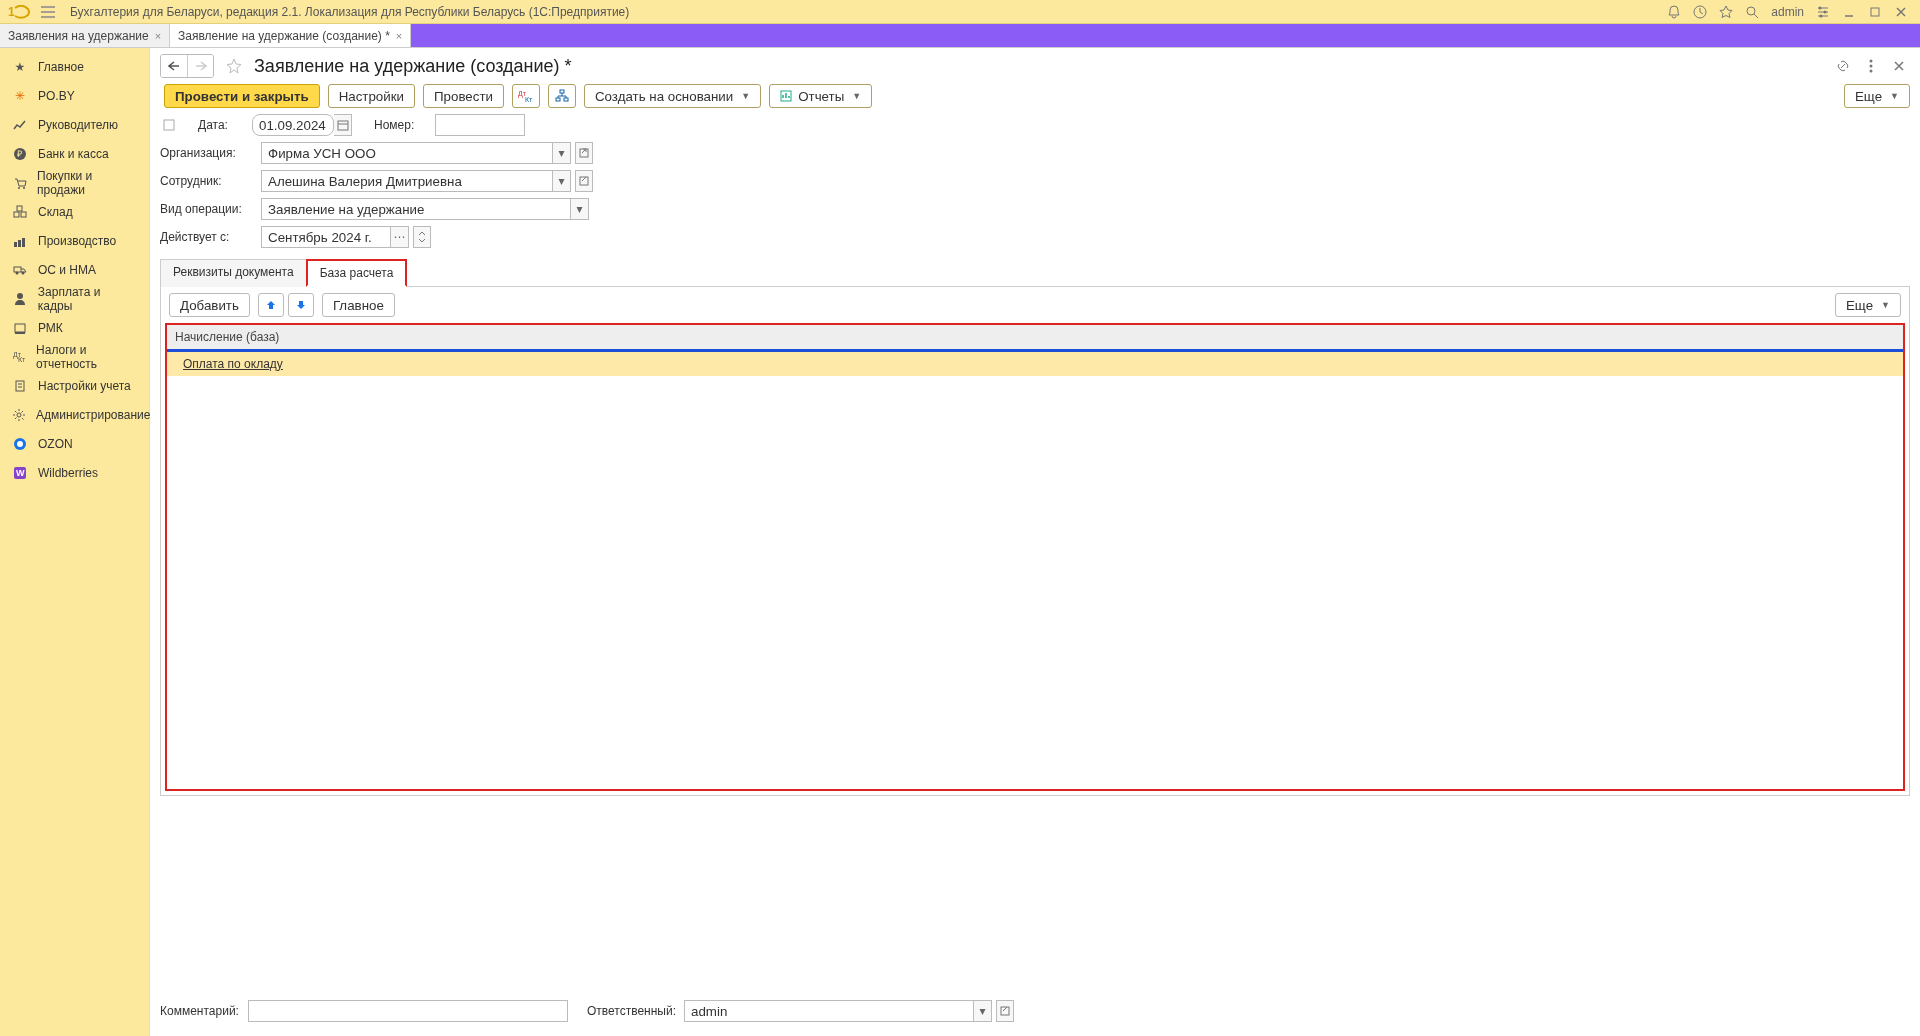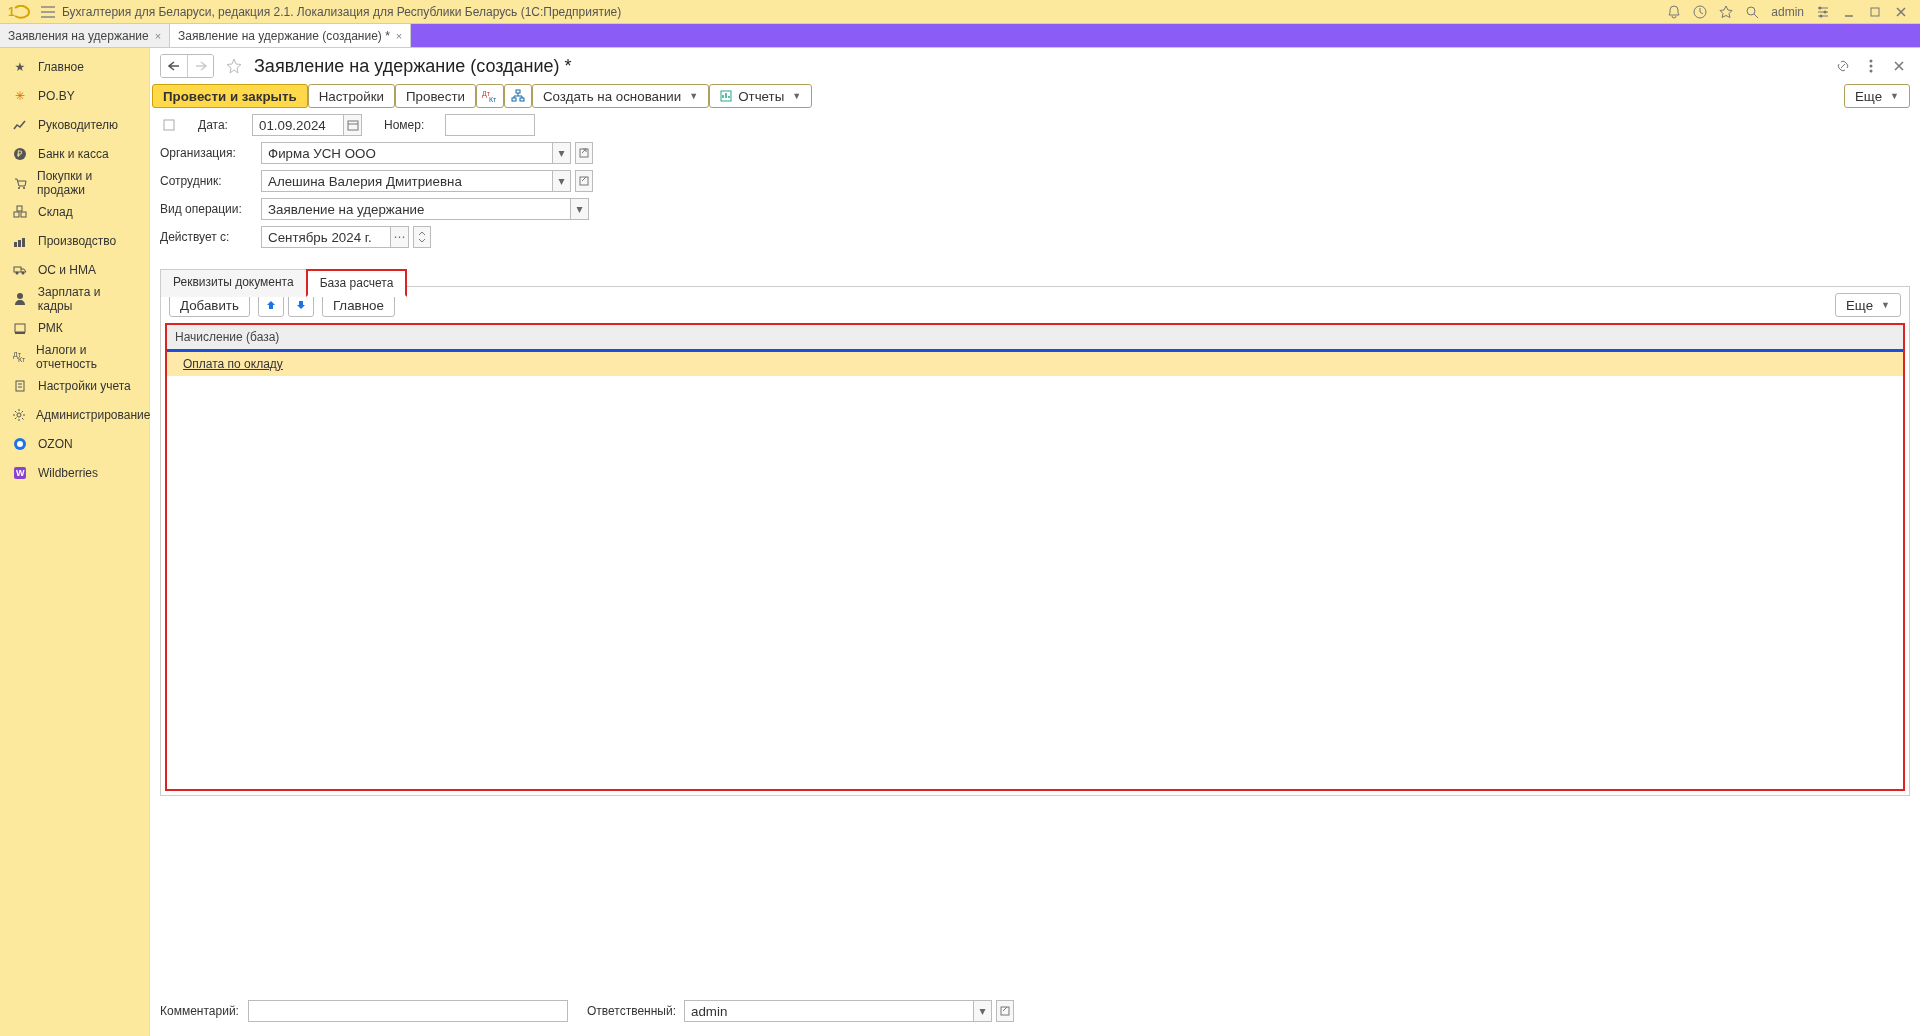--- a/index.html
+++ b/index.html
@@ -3,21 +3,21 @@
 <meta charset="utf-8">
 <style>
   * { box-sizing: border-box; margin: 0; padding: 0; }
   body { font-family: Arial, sans-serif; font-size: 12px; color: #333; background: #fff; overflow: hidden; width: 1920px; height: 1036px; }
 
   
   .titlebar { height: 24px; background: #fce99e; display:flex; align-items:center; padding: 0 6px; border-bottom: 1px solid #e4d07a; }
   .titlebar .logo { width: 28px; height: 18px; display:flex; align-items:center; justify-content:center; color:#c90; font-weight:bold; }
   .titlebar .logo svg { width:24px; height:14px; }
   .titlebar .hamburger { width:20px; display:flex; align-items:center; justify-content:center; color:#888; margin:0 4px; }
-  .titlebar .app-title { flex: 0 0 auto; color:#555; }
+  .titlebar .app-title { flex: 0 0 auto; color:#555; margin-left:8px; }
   .titlebar .tb-spacer { flex:1; }
   .titlebar .tb-icon { width:22px; height:22px; display:flex; align-items:center; justify-content:center; color:#666; cursor:pointer; margin:0 2px; }
   .titlebar .tb-user { color:#666; margin: 0 6px; }
 
   
   .tabstrip { height: 24px; background: #8b5cf6; border-bottom: 1px solid #ccc; display:flex; align-items:stretch; }
   .doc-tab { display:flex; align-items:center; padding: 0 8px; border-right: 1px solid #ccc; background:#f0f0f0; color:#444; cursor:pointer; gap:6px; }
   .doc-tab.active { background:#fff; }
   .tab-close { color:#888; font-size:11px; }
 
@@ -39,45 +39,45 @@
   .doc-head { height:36px; display:flex; align-items:center; padding: 6px 10px; gap:6px; }
   .nav-btns { display:flex; border:1px solid #bbb; border-radius:3px; overflow:hidden; }
   .nav-btn { width:26px; height:22px; display:flex; align-items:center; justify-content:center; background:#fff; color:#666; cursor:pointer; }
   .nav-btn + .nav-btn { border-left:1px solid #ccc; }
   .star-btn { width:20px; height:20px; color:#bbb; display:flex; align-items:center; justify-content:center; margin:0 4px; }
   .doc-title { font-size:18px; font-weight:normal; color:#222; }
   .head-spacer { flex:1; }
   .head-ico { width:22px;height:22px;display:flex;align-items:center;justify-content:center;color:#777;cursor:pointer; }
 
   
-  .toolbar { display:flex; align-items:center; gap:0; padding: 0 10px 6px 2px; }
+  .toolbar { display:flex; align-items:center; gap:8px; padding: 0 10px 6px 14px; }
   .btn { border:1px solid #b0a060; background:#fff; padding:4px 10px; border-radius:3px; cursor:pointer; color:#333; display:flex; align-items:center; gap:6px; height:24px; }
   .btn.primary { background:#ffd94a; border-color:#c9a20a; font-weight:bold; color:#333; }
   .btn .caret { font-size:9px; color:#666; margin-left:2px; }
   .toolbar .icon-btn { width:28px; justify-content:center; padding:0; }
   .toolbar-spacer { flex:1; }
 
   
   .form { padding: 0 10px; }
   .form-row { display:flex; align-items:center; gap:16px; margin-bottom:6px; }
   .form-label { width:75px; color:#333; text-align:left; }
   .form-label.wide { width:85px; }
   .input-wrap { display:flex; align-items:stretch; }
   .txt-input { border:1px solid #bbb; height:22px; padding:0 6px; background:#fff; color:#333; }
-  .date-input { width:92px; }
+  .date-input { width:82px;border-radius:8px; }
   .num-input { width:90px; }
   .sel-input { width:292px; }
   .period-input { width:130px; }
   .inp-btn { width:18px; height:22px; border:1px solid #bbb; border-left:none; background:#f7f7f7; display:flex;align-items:center;justify-content:center; color:#666; cursor:pointer; }
   .inp-btn.det { width:18px; margin-left:4px; border-left:1px solid #bbb; }
   .doc-posted-icon { width:18px; height:18px; display:flex; align-items:center; justify-content:center; margin-right:4px; }
 
   
   .inner-tabs { display:flex; padding: 4px 10px 0 10px; gap:0; }
-  .inner-tab { padding:5px 12px; border:1px solid #ccc; background:#f5f5f5; color:#333; cursor:pointer; border-bottom:none; position:relative; top:11px; }
+  .inner-tab { padding:5px 12px; border:1px solid #ccc; background:#f5f5f5; color:#333; cursor:pointer; border-bottom:none; position:relative; top:1px; }
   .inner-tab.active { background:#fff; border:2px solid #d22; border-bottom:2px solid #fff; z-index:2; }
   .inner-tab:not(.active) { border-right:none; }
 
   
   .table-panel { margin: 0 10px; border:1px solid #ccc; height: 510px; display:flex; flex-direction:column; }
   .table-toolbar { display:flex; align-items:center; gap:8px; padding:6px 8px; }
   .table-toolbar .btn { border-color:#bbb; }
   .arrow-btns { display:flex; gap:4px; }
   .arrow-btn { width:26px;height:24px;border:1px solid #bbb;background:#fff;display:flex;align-items:center;justify-content:center;cursor:pointer;border-radius:3px; }
   .arrow-up { color:#1a73e8; }

